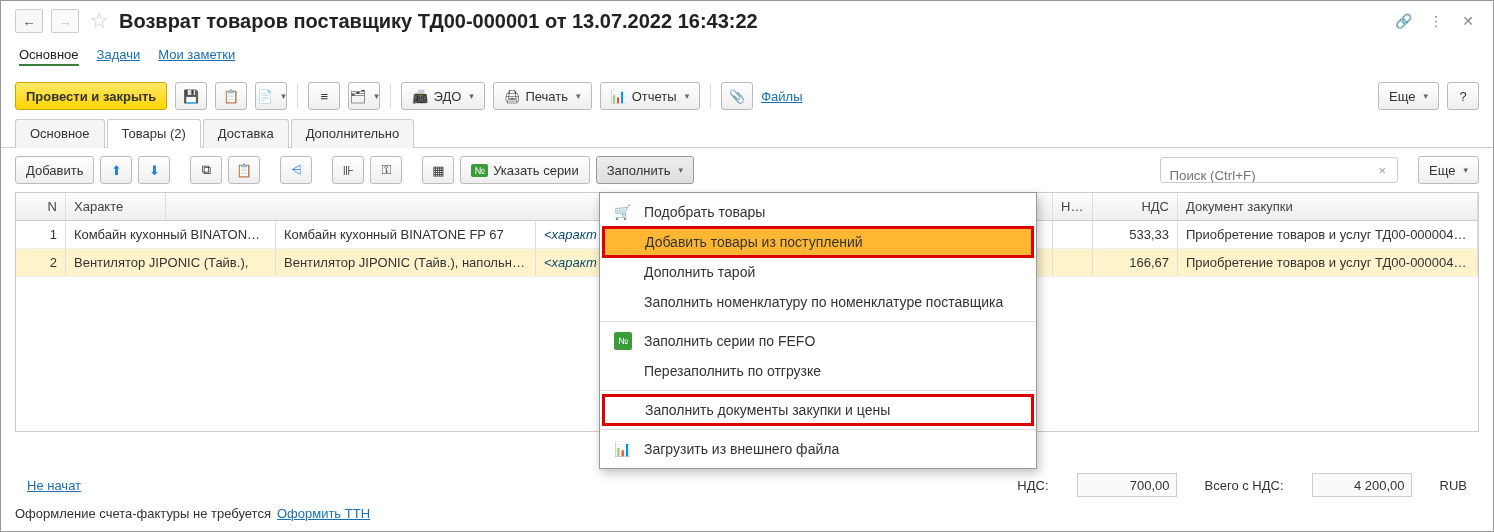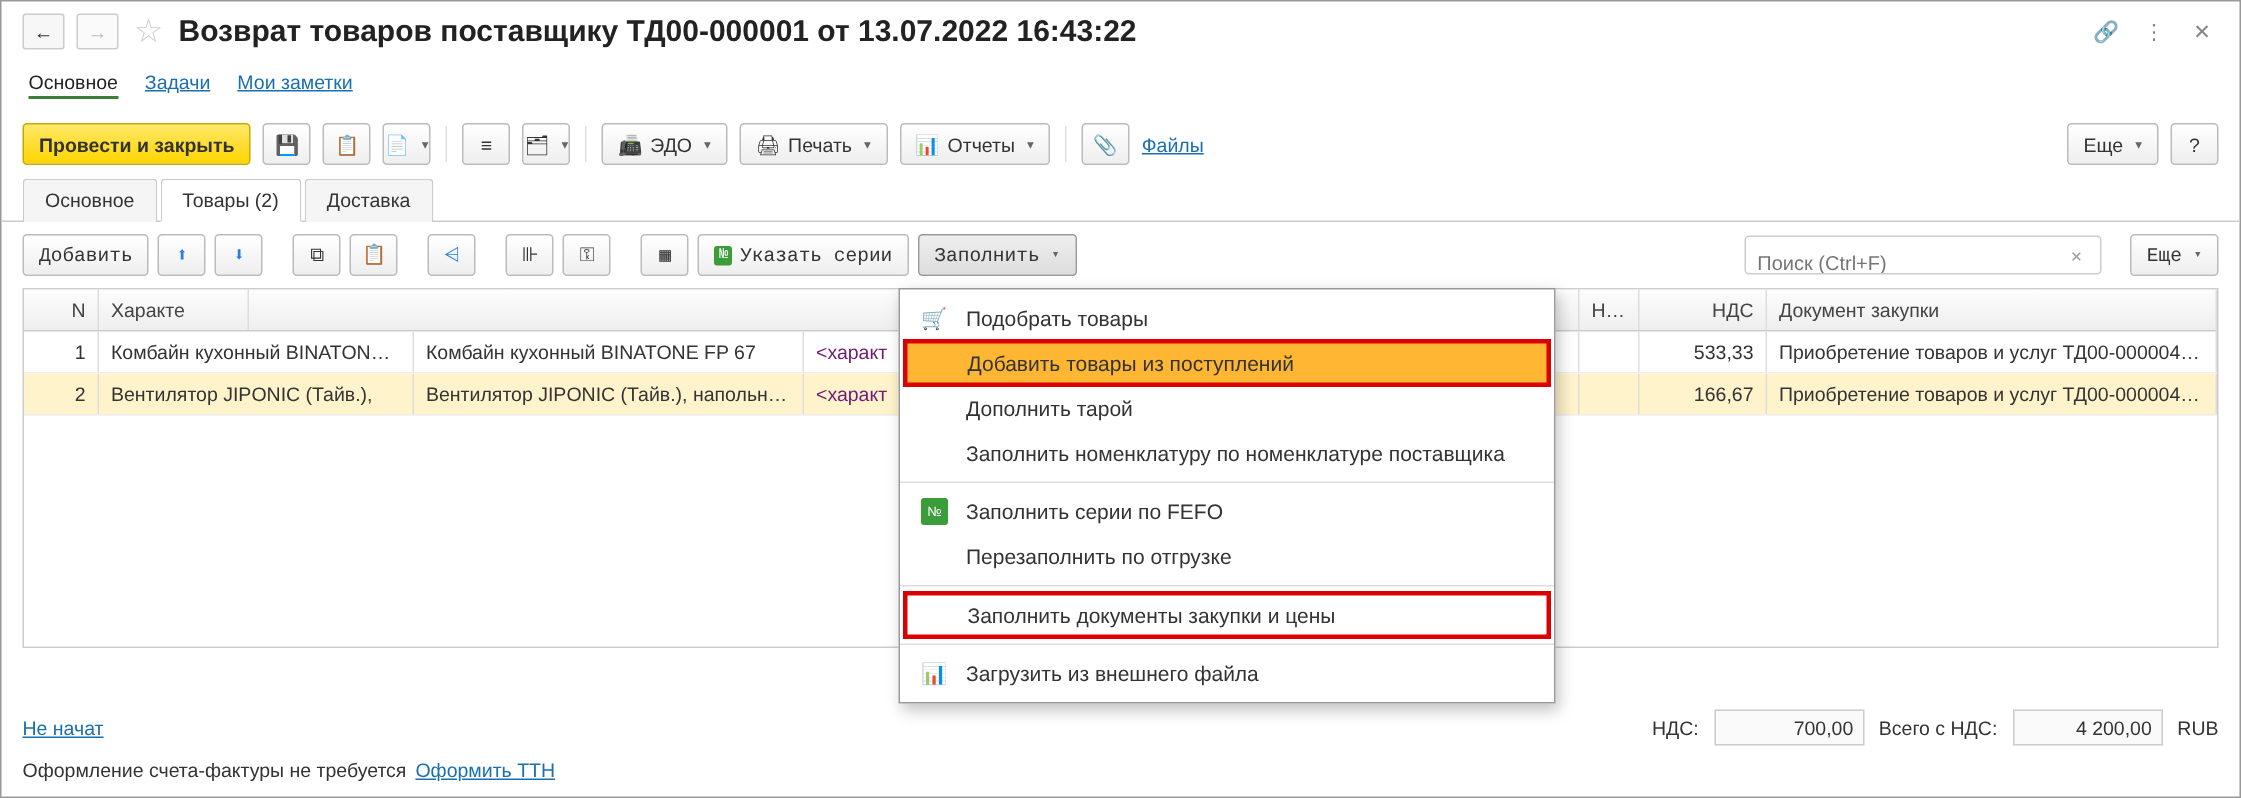--- a/index.html
+++ b/index.html
@@ -20,42 +20,42 @@
 .btn-yellow { background: linear-gradient(#ffe869,#ffd500); border-color: #c9a800; font-weight: bold; }
 .btn-icon { width: 32px; padding: 0; justify-content: center; }
 .btn-drop::after { content: "▾"; font-size: 9px; color: #666; margin-left: 3px; }
 .sep { width: 1px; height: 24px; background: #ddd; margin: 0 2px; }
 .link-a { color: #1a6fb0; text-decoration: underline; cursor: pointer; }
 .toolbar-spacer { flex: 1; }
 .tabs { display: flex; padding: 0 14px; border-bottom: 1px solid #ccc; }
 .tab { padding: 6px 14px; border: 1px solid #ccc; border-bottom: none; background: #f5f5f5; cursor: pointer; border-radius: 3px 3px 0 0; margin-right: 2px; position: relative; top: 1px; }
 .tab.active { background: #fff; border-bottom: 1px solid #fff; }
 .subtoolbar { display: flex; align-items: center; gap: 6px; padding: 8px 14px; }
-.subtoolbar .btn { font-size: 13px; font-family: Liberation Mono, monospace; }
+.subtoolbar .btn { font-size: 13px; }
 .search-wrap { margin-left: auto; display: flex; align-items: center; gap: 6px; }
 .search-input { height: 26px; width: 238px; border: 1px solid #ccc; border-radius: 3px; padding: 11px 24px 0 8px; color: #999; }
 .search-clear { position: relative; left: -26px; color: #999; cursor: pointer; }
 .table-wrap { margin: 0 14px; border: 1px solid #ccc; height: 240px; display: flex; flex-direction: column; overflow: hidden; }
 .thead { display: flex; background: linear-gradient(#fdfdfd,#eee); border-bottom: 1px solid #ccc; }
 .th, .td { padding: 6px 8px; border-right: 1px solid #ddd; overflow: hidden; white-space: nowrap; text-overflow: ellipsis; }
 .th { font-weight: normal; color: #444; }
 .tbody { flex: 1; overflow: auto; }
 .tr { display: flex; border-bottom: 1px solid #eee; }
 .tr.sel { background: #fff3cc; }
 .col-n { width: 50px; text-align: right; }
 .col-nom1 { width: 210px; }
 .col-nom2 { width: 260px; }
 .col-char { width: 100px; }
 .col-gap { flex: 1; }
 .col-nds-lbl { width: 40px; }
 .col-nds { width: 85px; text-align: right; }
 .col-doc { width: 300px; }
-.placeholder { color: #701a75; }
-.footer { position: absolute; bottom: 28px; left: 0; right: 0; padding: 6px 14px; display: flex; align-items: center; }
-.footer-right { margin-left: auto; display: flex; align-items: center; gap: 10px; }
+.placeholder { color: #0c4a6e; font-style: italic; }
+.footer { position: absolute; bottom: 28px; left: 0; right: 0; padding: 6px 26px; display: flex; align-items: center; }
+.footer-right { margin-left: auto; display: flex; align-items: center; gap: 28px; }
 .footer-field { width: 100px; height: 24px; border: 1px solid #ccc; text-align: right; padding: 0 6px; display: inline-flex; align-items: center; justify-content: flex-end; background: #fafafa; }
 .footer2 { position: absolute; bottom: 6px; left: 0; right: 0; padding: 4px 14px; display: flex; align-items: center; gap: 6px; font-size: 13px; }
 .dropdown-menu { position: absolute; left: 598px; top: 191px; width: 438px; background: #fff; border: 1px solid #999; box-shadow: 2px 4px 10px rgba(0,0,0,.25); z-index: 100; padding: 4px 0; }
 .menu-item { display: flex; align-items: center; gap: 12px; padding: 6px 14px; cursor: pointer; font-size: 14px; }
 .menu-item.highlight { background: #ffb733; border: 3px solid #d00; margin: -1px 2px; padding: 4px 10px; }
 .menu-item.red-outline { border: 3px solid #d00; margin: -1px 2px; padding: 4px 10px; }
 .menu-icon { width: 18px; height: 18px; display: inline-flex; align-items: center; justify-content: center; font-size: 14px; }
 .menu-sep { height: 1px; background: #ddd; margin: 4px 0; }
 </style>
 </head>
@@ -105,20 +105,21 @@
   <span class="link-a">Файлы</span>
   <span class="toolbar-spacer"></span>
   <span class="btn btn-drop">Еще</span>
   <span class="btn btn-icon">?</span>
 </div>
 
 <div class="tabs">
   <span class="tab">Основное</span>
   <span class="tab active">Товары (2)</span>
   <span class="tab">Доставка</span>
+  <span class="tab">Дополнительно</span>
 </div>
 
 <div class="subtoolbar">
   <span class="btn">Добавить</span>
   <span class="btn btn-icon" style="color:#2a7de1">⬆</span>
   <span class="btn btn-icon" style="color:#2a7de1">⬇</span>
   <span style="width:8px"></span>
   <span class="btn btn-icon">⧉</span>
   <span class="btn btn-icon">📋</span>
   <span style="width:8px"></span>

